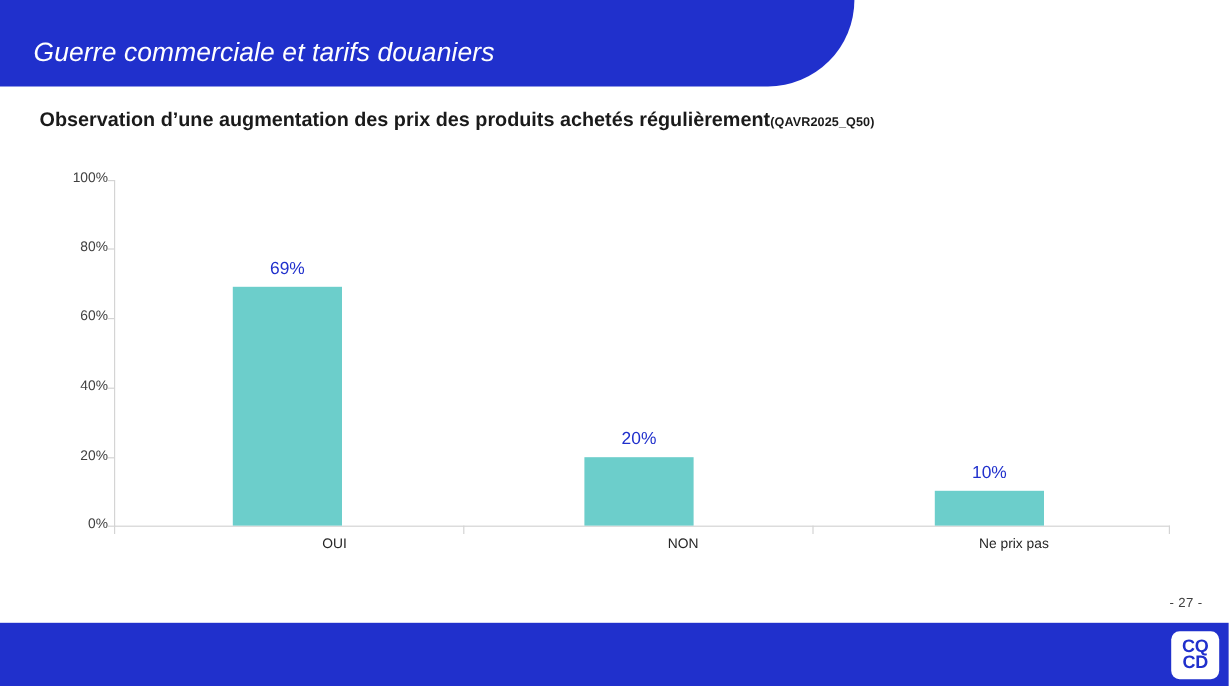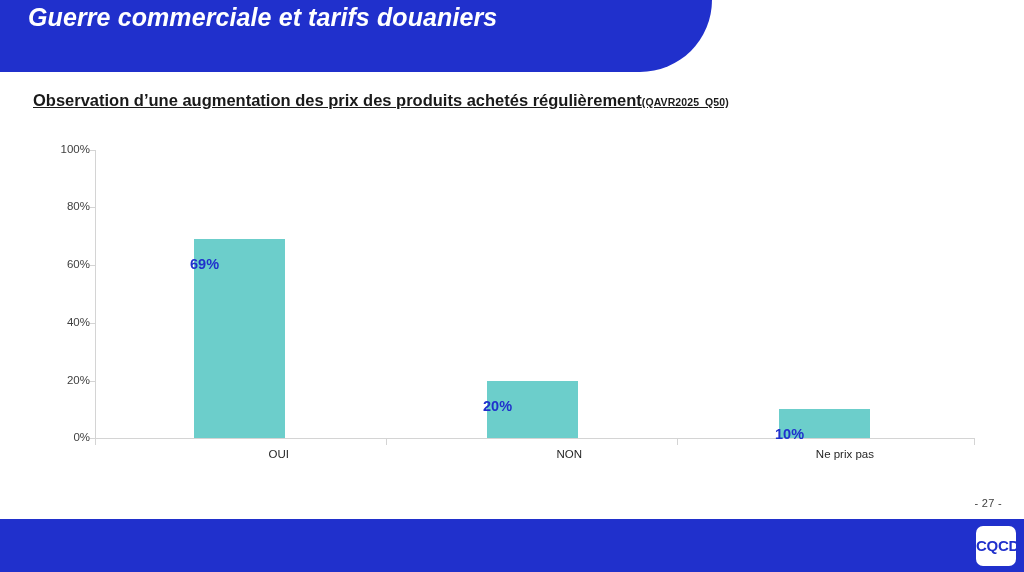--- a/index.html
+++ b/index.html
@@ -22,39 +22,38 @@
     left: 0;
     top: 0;
     width: 712px;
     height: 72px;
     background: #2030CC;
     border-bottom-right-radius: 72px;
   }
   .header-title {
     position: absolute;
     left: 28px;
-    top: 3px;
+    top: 31px;
     color: #ffffff;
-    font-size: 25px;
-    font-weight: bold;
+    font-size: 22px;
+    font-weight: normal;
     font-style: italic;
     letter-spacing: 0.1px;
     white-space: nowrap;
   }
 
   
   .chart-title {
     position: absolute;
     left: 33px;
     top: 91px;
     font-size: 16.5px;
     font-weight: bold;
     color: #1a1a1a;
     white-space: nowrap;
-    text-decoration: underline;
   }
   .chart-title .qcode {
     font-size: 10.5px;
     font-weight: bold;
     color: #1a1a1a;
     letter-spacing: 0.1px;
   }
 
   
   .plot {
@@ -111,25 +110,25 @@
     height: 7px;
     background: #d4d4d4;
   }
 
   .bar {
     position: absolute;
     background: #6CCECB;
   }
   .bar-value {
     position: absolute;
+    text-align: center;
     font-size: 14.5px;
-    font-weight: bold;
+    font-weight: normal;
     color: #2030CC;
     line-height: 1;
-    margin-top: 40px;
   }
   .cat-label {
     position: absolute;
     text-align: right;
     font-size: 11.5px;
     color: #262626;
     line-height: 1;
   }
 
   
@@ -162,21 +161,23 @@
   }
   .logo {
     position: absolute;
     right: 8px;
     top: 7px;
     width: 40px;
     height: 40px;
     background: #ffffff;
     border-radius: 7px;
     display: flex;
+    flex-direction: column;
     align-items: center;
+    justify-content: center;
     line-height: 0.92;
   }
   .logo-line {
     color: #2030CC;
     font-size: 15px;
     font-weight: bold;
     letter-spacing: -0.3px;
   }
 </style>
 </head>

